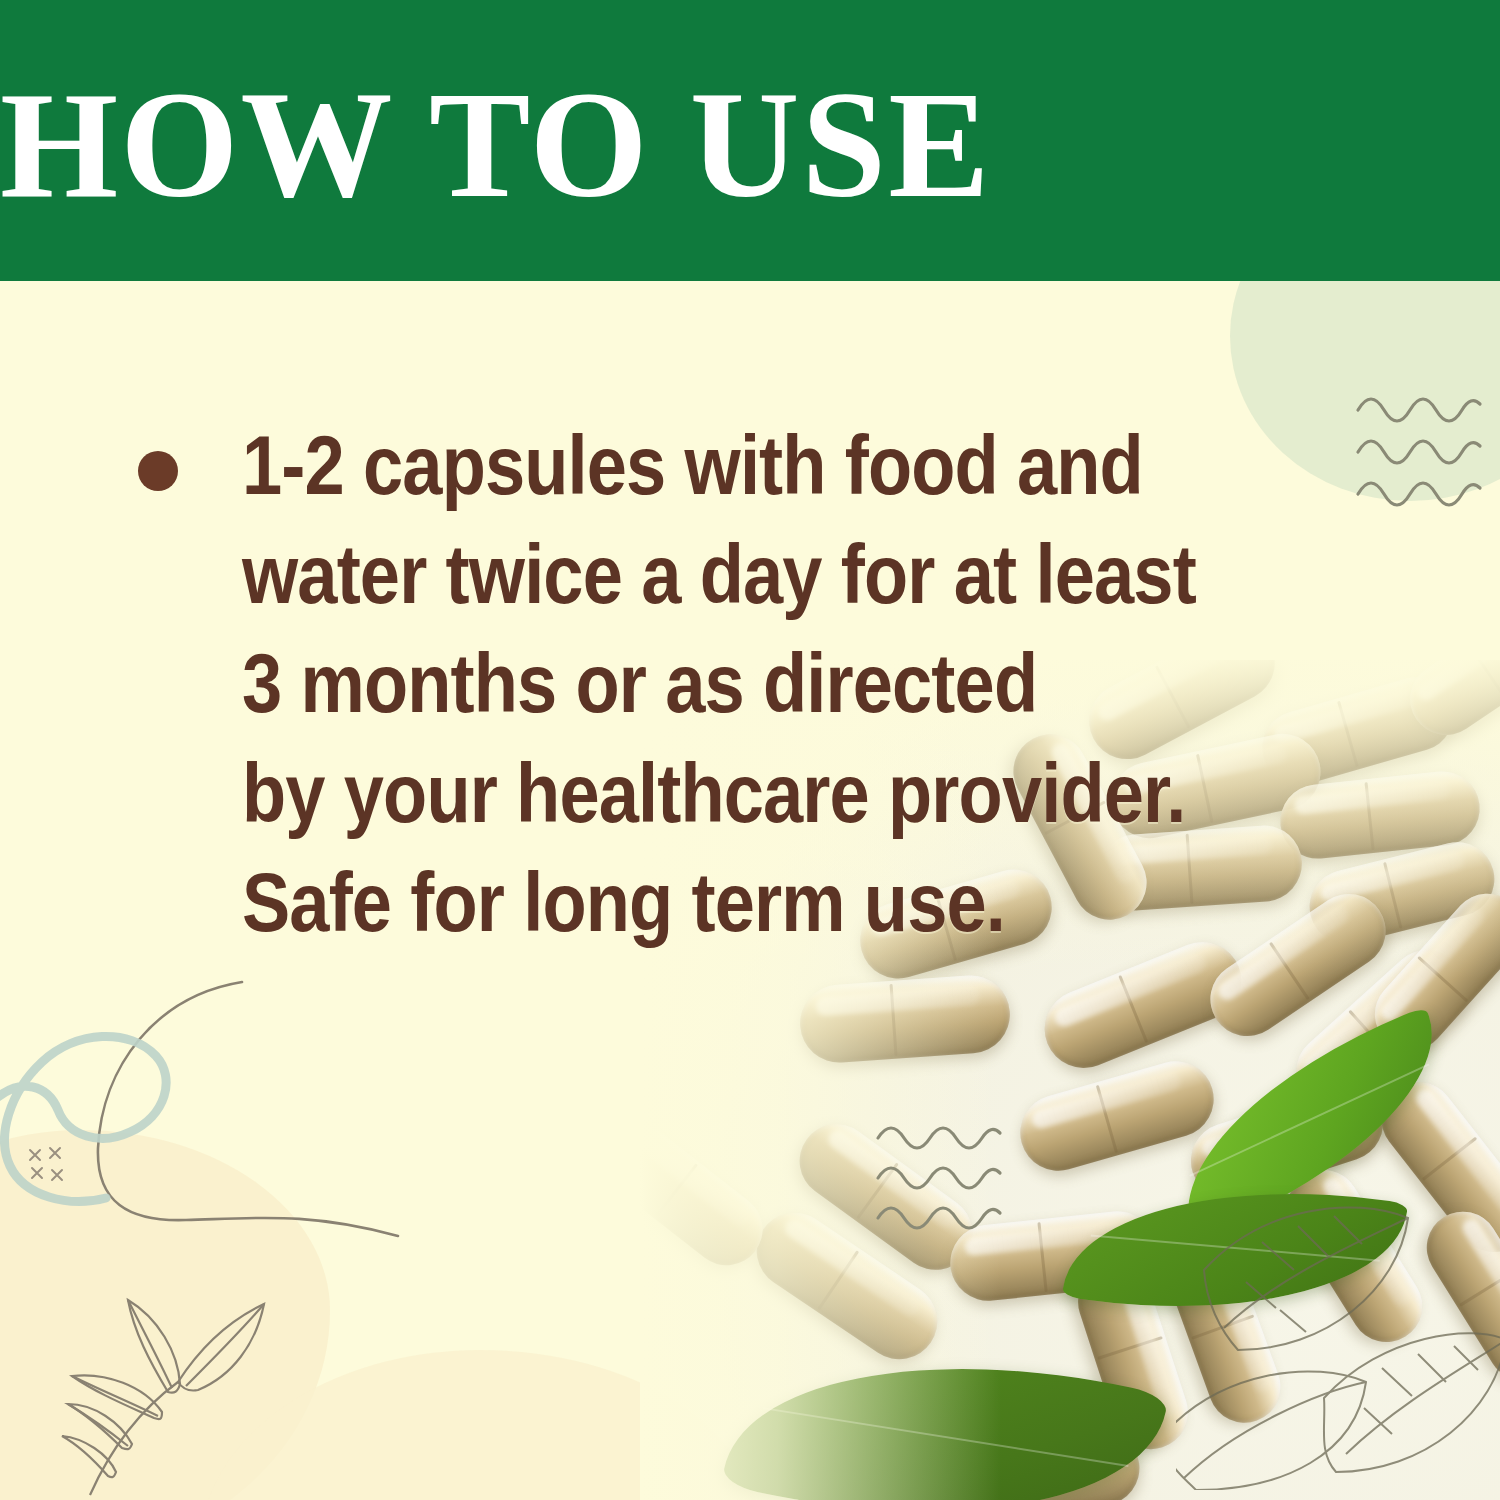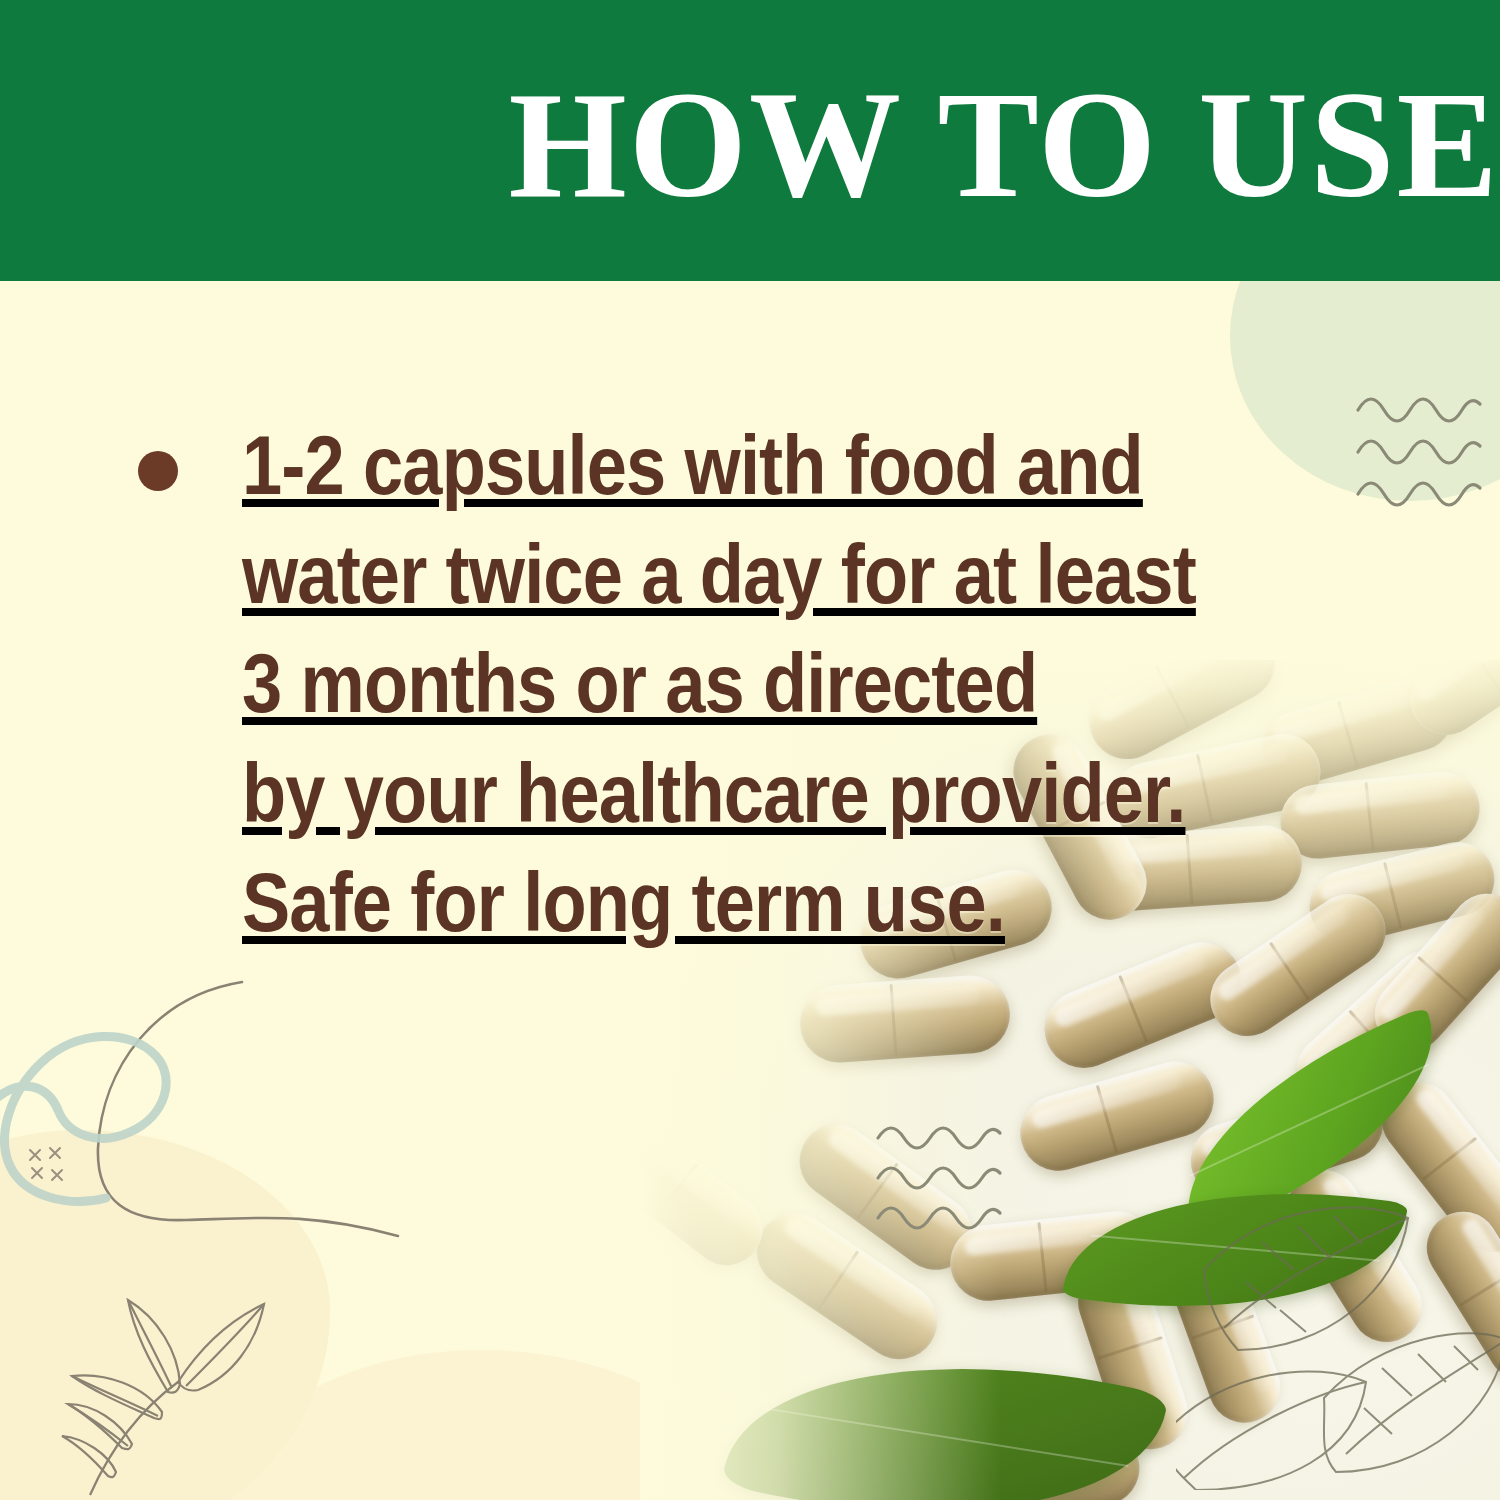--- a/index.html
+++ b/index.html
@@ -10,21 +10,21 @@
     width:1500px;height:1500px;
     overflow:hidden;
     background:#fdfbdb;
     font-family:"Liberation Sans", sans-serif;
   }
 
   
   .banner{
     position:absolute;left:0;top:0;width:1500px;height:281px;
     background:#0f7a3d;
-    display:flex;align-items:center;justify-content:flex-end;
+    display:flex;align-items:center;justify-content:flex-start;
     z-index:40;
   }
   .banner-title{
     font-family:"Liberation Serif", serif;
     font-weight:700;
     font-size:152px;
     line-height:1;
     color:#ffffff;
     letter-spacing:2px;
     white-space:nowrap;
@@ -132,21 +132,21 @@
   
   .ink{position:absolute;z-index:12;pointer-events:none;}
   .waves-r{right:10px;top:380px;}
   .waves-b{left:868px;top:1112px;}
   .leafart-br{right:-6px;bottom:10px;}
   .branch-bl{left:50px;bottom:0;}
   .swoosh-bl{left:-20px;bottom:230px;}
   .xmarks{left:26px;bottom:318px;}
 
   
-  .content{position:absolute;left:0;top:281px;width:1500px;z-index:30;text-decoration:underline;}
+  .content{position:absolute;left:0;top:281px;width:1500px;z-index:30;}
   .bullet-row{
     position:relative;
     padding:130px 0 0 138px;
     display:flex;align-items:flex-start;
   }
   .bullet-dot{
     flex:0 0 auto;
     width:40px;height:40px;border-radius:50%;
     background:#6b3b28;
     margin-top:40px;margin-right:64px;

